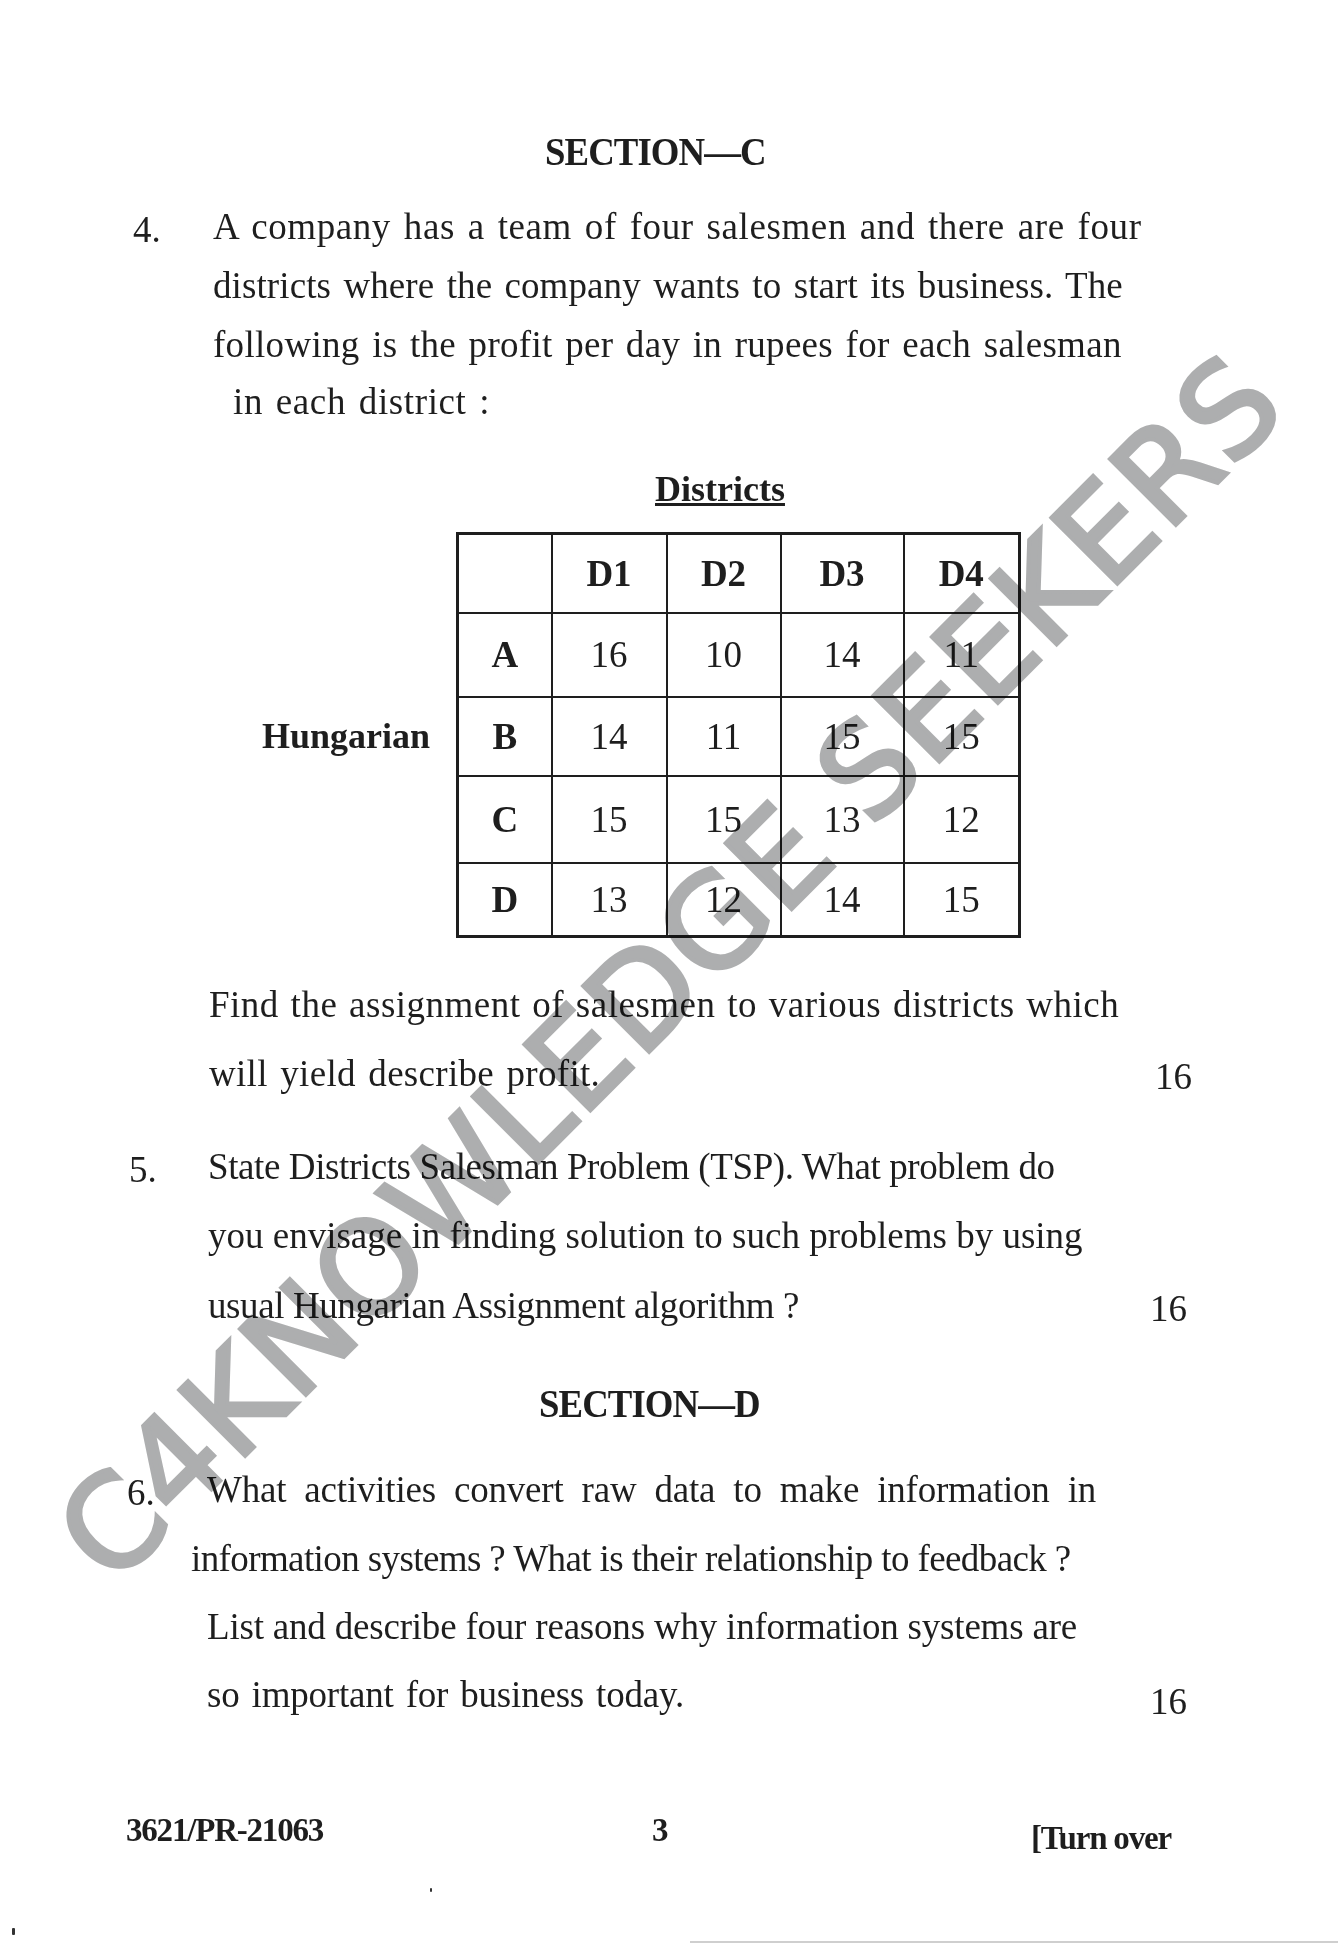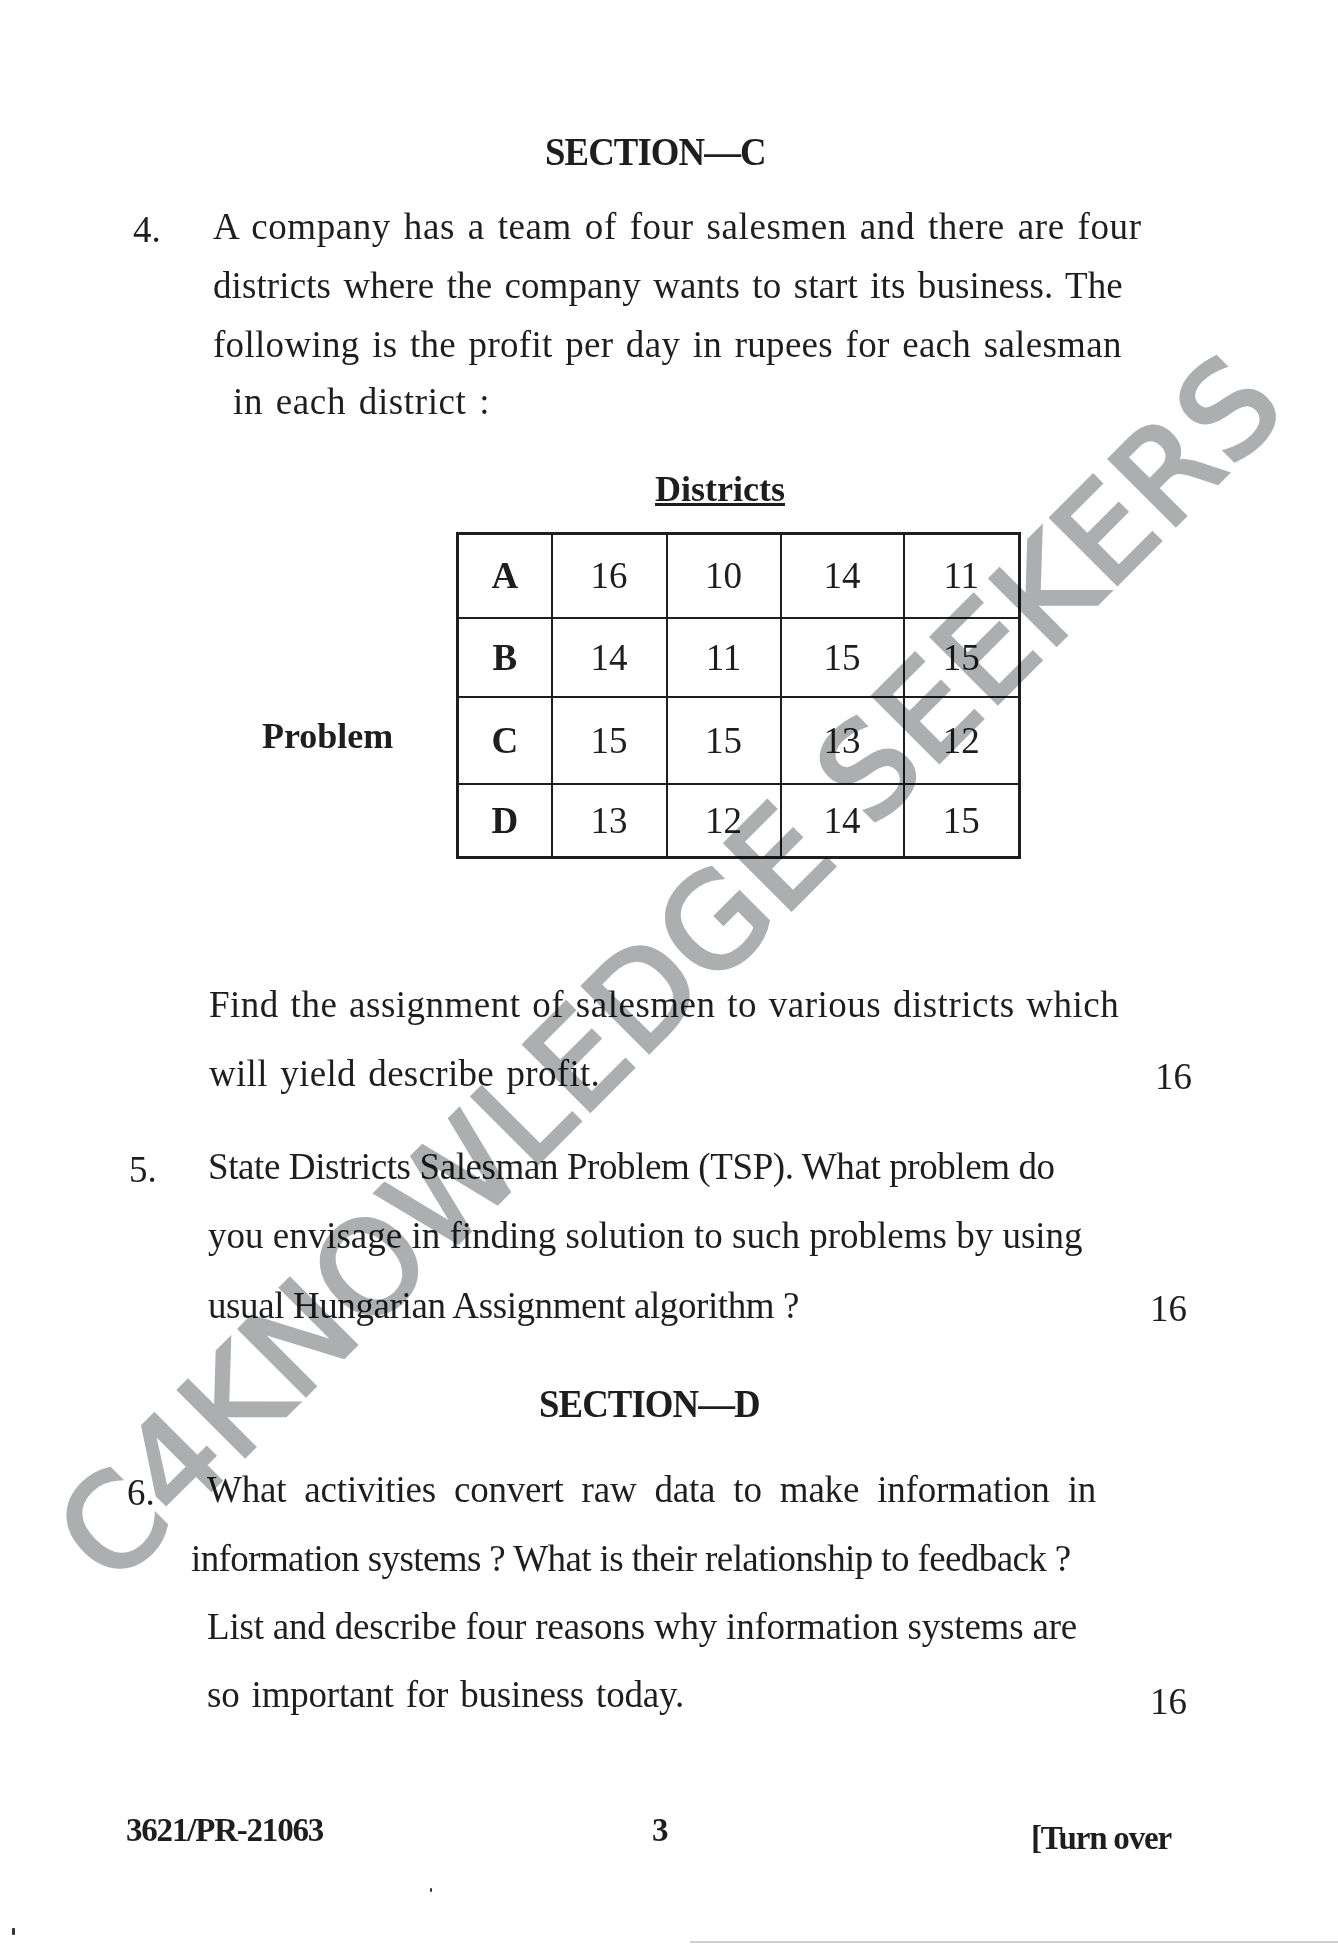--- a/index.html
+++ b/index.html
@@ -50,31 +50,38 @@
 
 <div class="q4">
   <div class="abs qnum" style="left:133px; top:208px;">4.</div>
   <div class="abs line" style="left:213px; top:208px;text-align:right;">A company has a team of four salesmen and there are four</div>
   <div class="abs line" style="left:213px; top:267px; letter-spacing:0.1px;">districts where the company wants to start its business. The</div>
   <div class="abs line" style="left:213px; top:326px; letter-spacing:0.3px;">following is the profit per day in rupees for each salesman</div>
   <div class="abs line" style="left:213px; top:383px;margin-left:20px;">in each district :</div>
 </div>
 
 <div class="abs label-bold" style="left:655px; top:468px;text-decoration:underline;">Districts</div>
-<div class="abs label-bold" style="left:262px; top:715px;">Problem</div>
+<div class="abs label-bold" style="left:262px; top:715px;">Hungarian</div>
 
 <table class="profit">
   <colgroup>
     <col style="width:94px">
       <col style="width:115px">
       <col style="width:114px">
       <col style="width:123px">
       <col style="width:116px">
   </colgroup>
   <tbody>
+      <tr style="height:79px">
+    <th></th>
+    <th>D1</th>
+    <th>D2</th>
+    <th>D3</th>
+    <th>D4</th>
+  </tr>
   <tr style="height:84px">
     <td class="rowhead">A</td>
     <td>16</td>
     <td>10</td>
     <td>14</td>
     <td>11</td>
   </tr>
   <tr style="height:79px">
     <td class="rowhead">B</td>
     <td>14</td>

